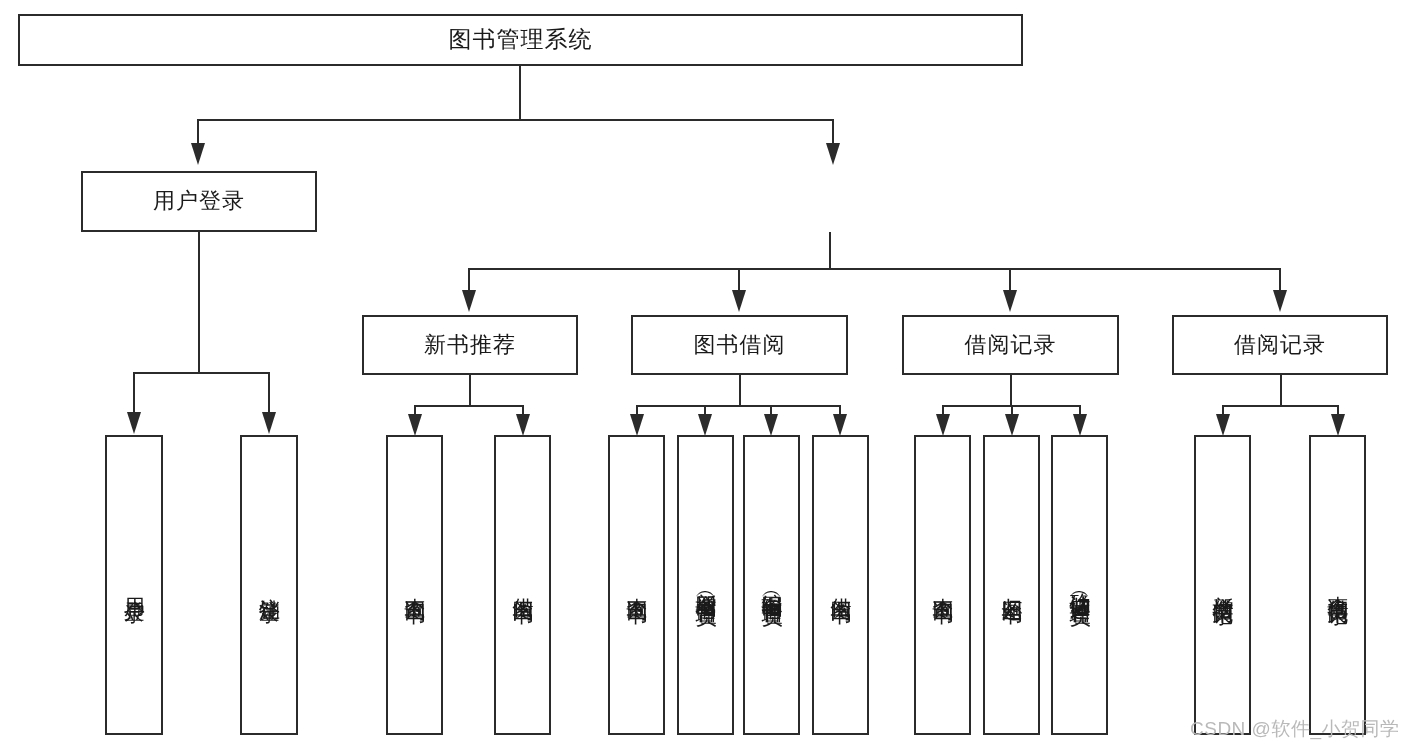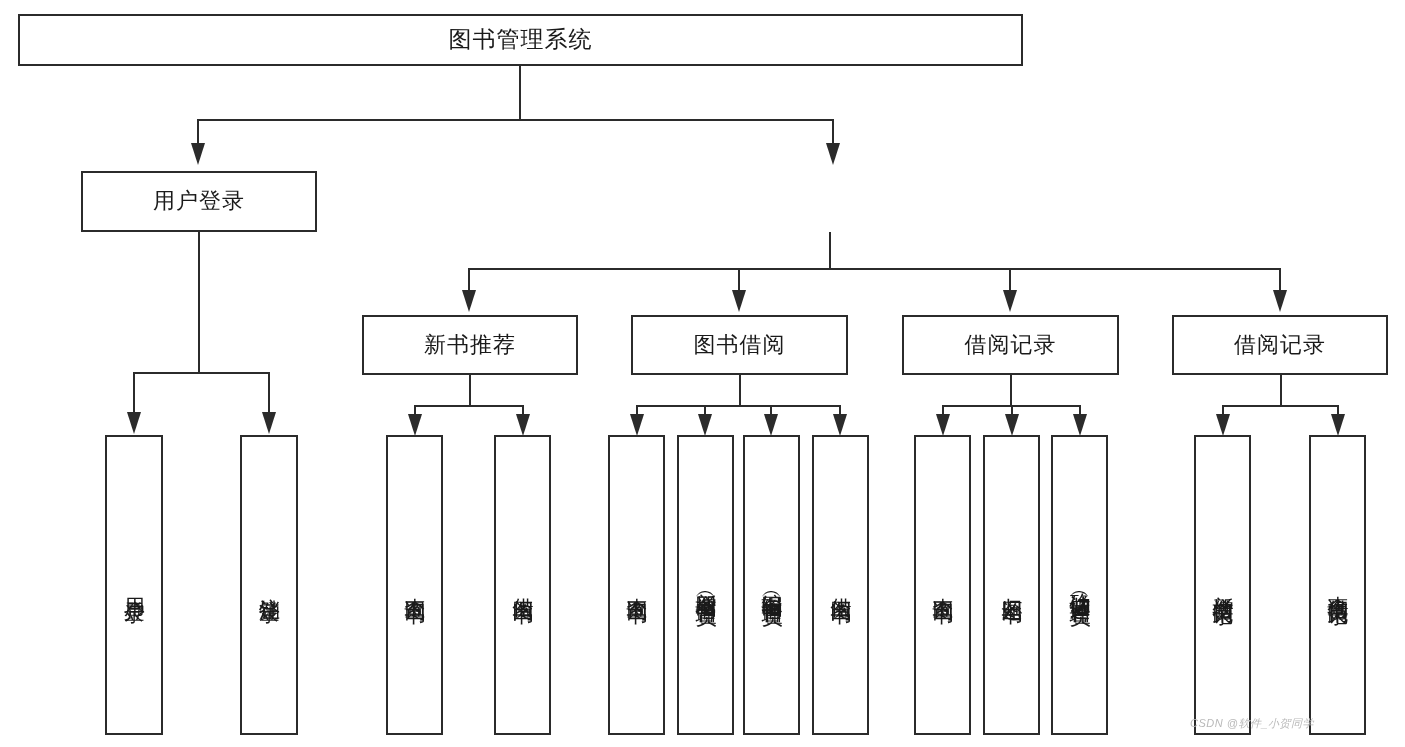--- a/index.html
+++ b/index.html
@@ -59,25 +59,24 @@
   .arrow {
     position: absolute;
     width: 0;
     height: 0;
     border-left: 7px solid transparent;
     border-right: 7px solid transparent;
     border-top: 22px solid #2b2b2b;
   }
   .watermark {
     position: absolute;
-    font-size: 11px;
+    font-size: 19px;
     color: #b9b9b9;
     white-space: nowrap;
     letter-spacing: 0.5px;
-    font-style: italic;
   }
 </style>
 </head>
 <body>
 
 <div id="canvas">
 
   <div class="node h root" style="left:18px; top:14px; width:1005px; height:52px;">
     <span>图书管理系统</span>
   </div>

